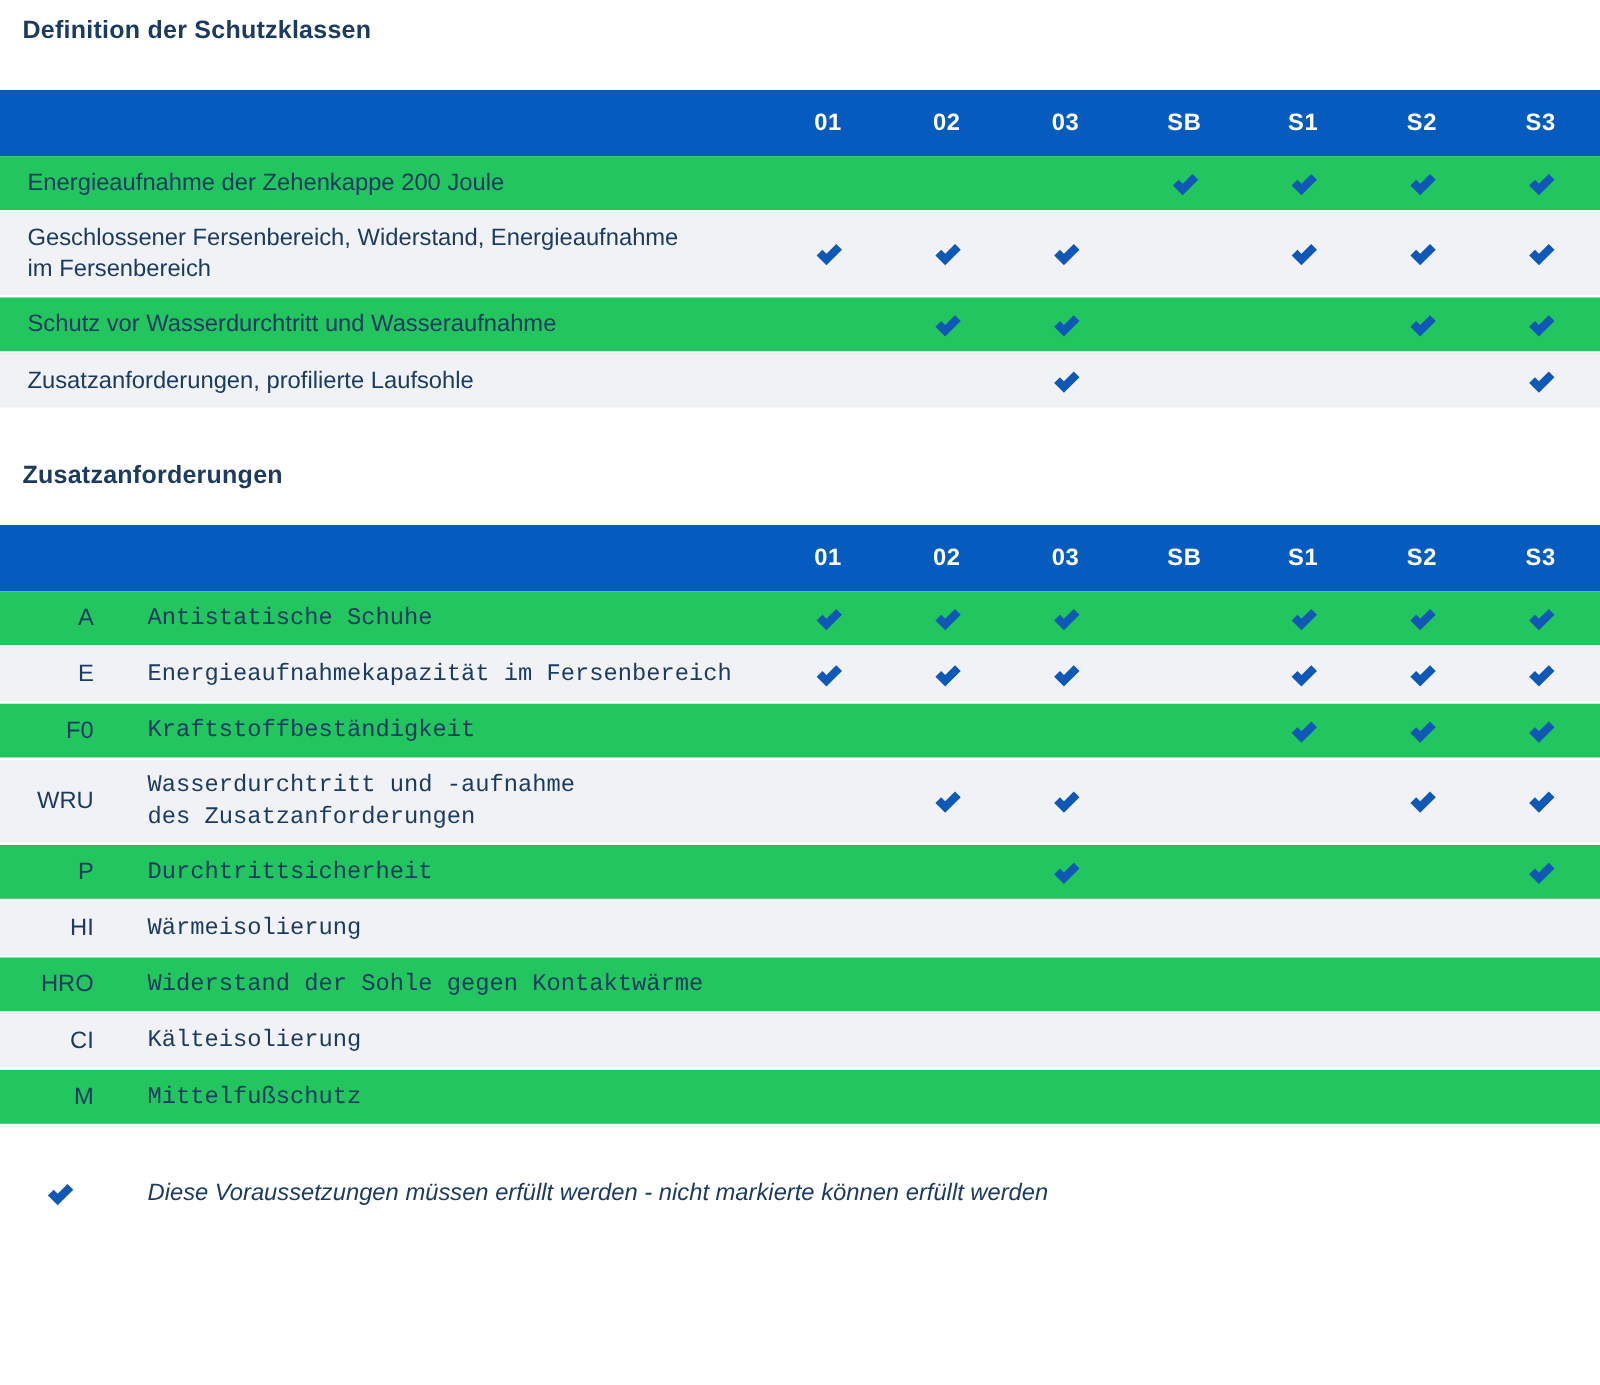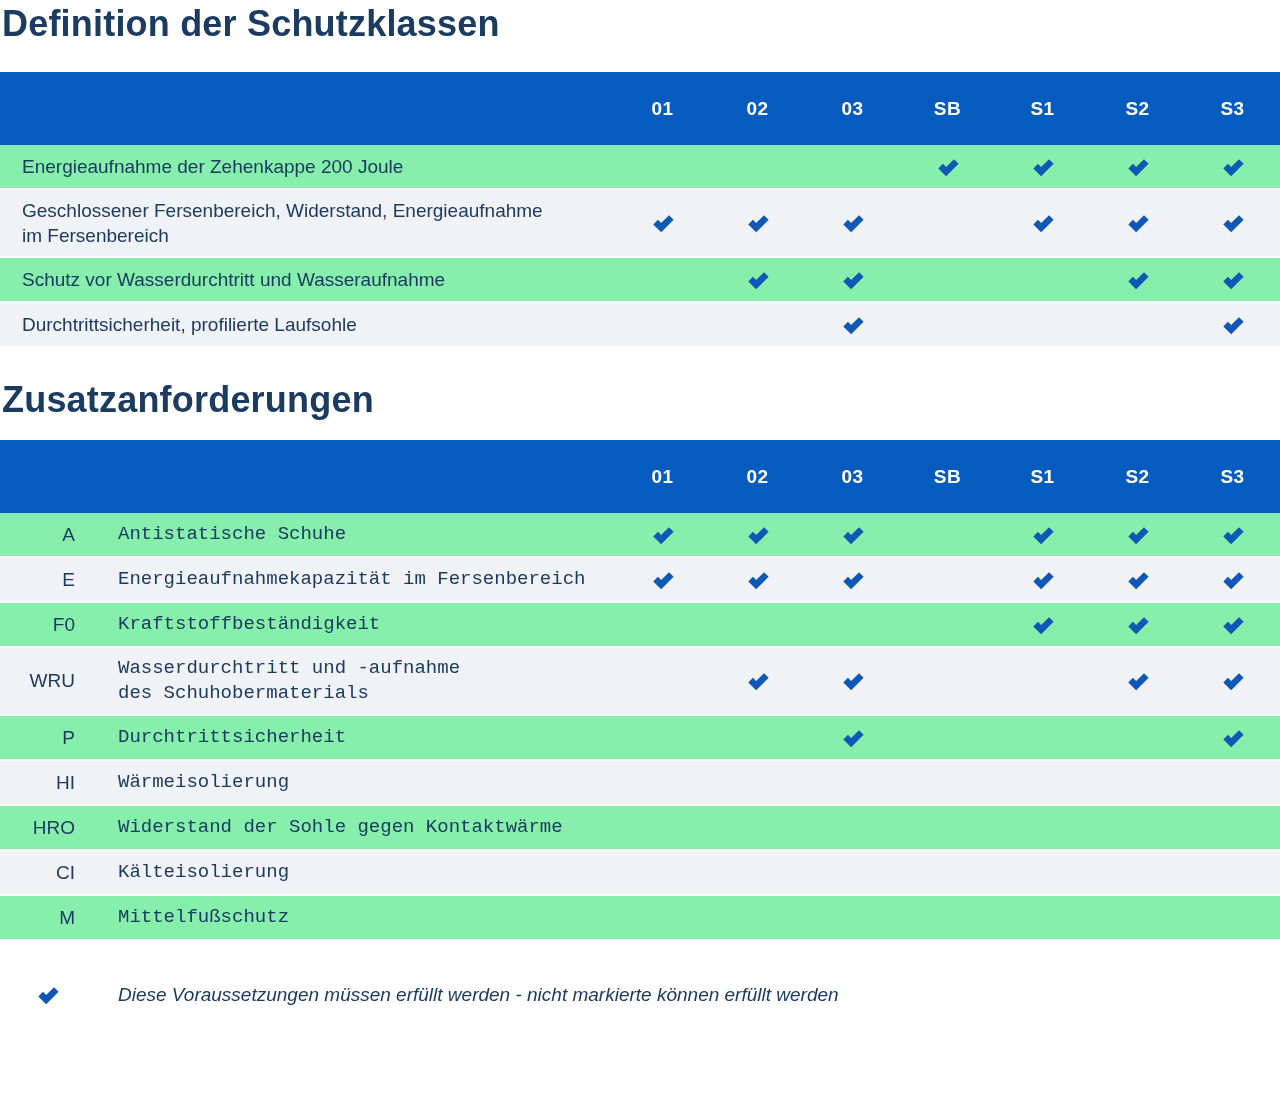--- a/index.html
+++ b/index.html
@@ -10,51 +10,51 @@
     --esd-bg:#73777c;
   }
   html,body{margin:0;padding:0;background:#ffffff;}
   body{
     width:1280px;
     font-family:"Liberation Sans", sans-serif;
     color:var(--text);
     -webkit-font-smoothing:antialiased;
   }
   .title{
-    font-size:36px;
+    font-size:20px;
     font-weight:700;
     letter-spacing:0.2px;
     color:var(--text);
     margin:6px 0 30px 0;
-    padding-left:2px;
+    padding-left:18px;
     line-height:36px;
   }
   .title.second{margin:34px 0 22px 0;}
   
   .thead{
     background:var(--header-bg);
-    height:73px;
+    height:53px;
     display:grid;
     align-items:center;
   }
   .t1 .thead, .t1 .row{grid-template-columns:615px repeat(7,95px);}
   .t2 .thead, .t2 .row{grid-template-columns:95px 520px repeat(7,95px);}
   .hcell{
     color:#ffffff;
     font-size:19px;
     font-weight:700;
     text-align:center;
     letter-spacing:0.5px;
   }
   .row{
     display:grid;
     align-items:center;
     min-height:43px;
     border-bottom:2px solid #ffffff;
-    background:#86efac;
+    background:#22c55e;
   }
   .tbody .row:nth-child(even){background:var(--row-alt);}
   .label{
     font-size:19px;
     line-height:25px;
     padding:8px 0 8px 22px;
     white-space:pre-line;
   }
   .t2 .label{padding-left:23px;font-family:Liberation Mono, monospace;}
   .code{
@@ -187,21 +187,21 @@
             <path d="M2.5 14.5 L7.5 9.5 L11 13 L19.5 4.5 L24.5 9.5 L11 23 Z"></path>
           </svg>
         </div>
         <div class="ccell">
           <svg class="check" viewBox="0 0 26 26">
             <path d="M2.5 14.5 L7.5 9.5 L11 13 L19.5 4.5 L24.5 9.5 L11 23 Z"></path>
           </svg>
         </div>
       </div>
       <div class="row">
-        <div class="label">Durchtrittsicherheit, profilierte Laufsohle</div>
+        <div class="label">Zusatzanforderungen, profilierte Laufsohle</div>
         <div class="ccell"></div>
         <div class="ccell"></div>
         <div class="ccell">
           <svg class="check" viewBox="0 0 26 26">
             <path d="M2.5 14.5 L7.5 9.5 L11 13 L19.5 4.5 L24.5 9.5 L11 23 Z"></path>
           </svg>
         </div>
         <div class="ccell"></div>
         <div class="ccell"></div>
         <div class="ccell"></div>
@@ -318,21 +318,21 @@
         </div>
         <div class="ccell">
           <svg class="check" viewBox="0 0 26 26">
             <path d="M2.5 14.5 L7.5 9.5 L11 13 L19.5 4.5 L24.5 9.5 L11 23 Z"></path>
           </svg>
         </div>
       </div>
       <div class="row">
         <div class="code">WRU</div>
         <div class="label">Wasserdurchtritt und -aufnahme
-des Schuhobermaterials</div>
+des Zusatzanforderungen</div>
         <div class="ccell"></div>
         <div class="ccell">
           <svg class="check" viewBox="0 0 26 26">
             <path d="M2.5 14.5 L7.5 9.5 L11 13 L19.5 4.5 L24.5 9.5 L11 23 Z"></path>
           </svg>
         </div>
         <div class="ccell">
           <svg class="check" viewBox="0 0 26 26">
             <path d="M2.5 14.5 L7.5 9.5 L11 13 L19.5 4.5 L24.5 9.5 L11 23 Z"></path>
           </svg>

